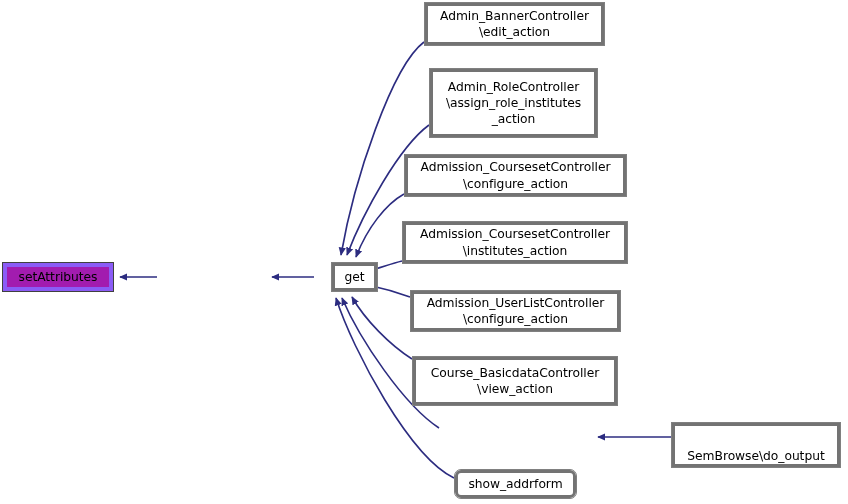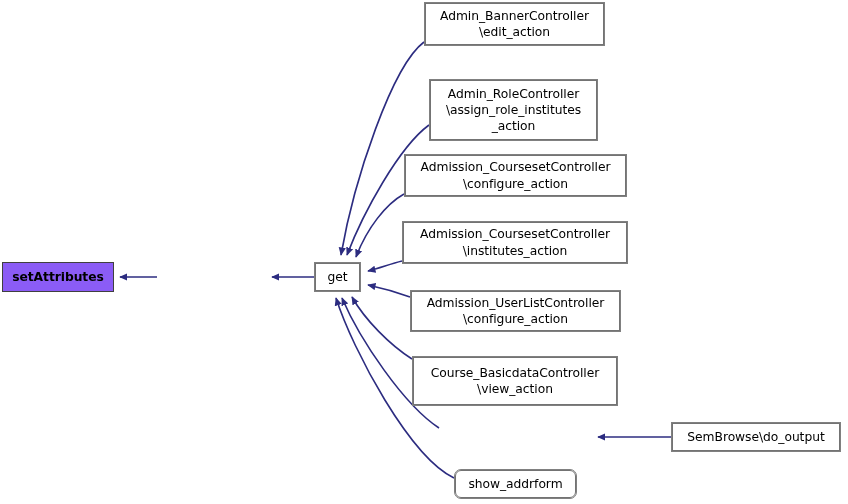--- a/index.html
+++ b/index.html
@@ -24,39 +24,38 @@
     position: absolute;
     left: 0;
     top: 0;
     width: 848px;
     height: 504px;
   }
   .node {
     position: absolute;
     box-sizing: border-box;
     background: #ffffff;
-    border: 1px solid #737373;
+    border: 3px solid #737373;
     outline: 1px solid #808080;
     display: flex;
     align-items: center;
     justify-content: center;
     text-align: center;
     font-family: "DejaVu Sans", sans-serif;
     font-size: 12.3px;
     line-height: 1.32;
     color: #000000;
     white-space: pre-line;
     z-index: 2;
     letter-spacing: -0.05px;
   }
   .node.highlight {
-    background: #8b5cf6;
+    background: #a21caf;
     border: 4px solid #8b5cf6;
     outline: 1px solid #404040;
-    font-weight: bold;
   }
   .node-label {
     display: block;
     white-space: pre-line;
     padding: 0 3px;
   }
 </style>
 </head>
 <body>
 
@@ -93,30 +92,30 @@
 
       <line x1="671" y1="437" x2="598" y2="437" marker-end="url(#ah)"></line>
     </g>
   </svg>
 
   <div class="node highlight" style="left:3px; top:263px; width:110px; height:28px;">
     <span class="node-label">setAttributes</span>
   </div>
 
 
-  <div class="node" style="left:315px; top:263px; width:45px; height:28px;">
+  <div class="node" style="left:332px; top:263px; width:45px; height:28px;">
     <span class="node-label">get</span>
   </div>
 
   <div class="node" style="left:425px; top:3px; width:179px; height:42px;">
     <span class="node-label">Admin_BannerController
 \edit_action</span>
   </div>
 
-  <div class="node" style="left:430px; top:80px; width:167px; height:60px;">
+  <div class="node" style="left:430px; top:69px; width:167px; height:68px;">
     <span class="node-label">Admin_RoleController
 \assign_role_institutes
 _action</span>
   </div>
 
   <div class="node" style="left:405px; top:155px; width:221px; height:41px;">
     <span class="node-label">Admission_CoursesetController
 \configure_action</span>
   </div>
 
@@ -133,17 +132,17 @@
   <div class="node" style="left:413px; top:357px; width:204px; height:48px;">
     <span class="node-label">Course_BasicdataController
 \view_action</span>
   </div>
 
 
   <div class="node" style="left:455px; top:470px; width:121px; height:28px;border-radius:6px;">
     <span class="node-label">show_addrform</span>
   </div>
 
-  <div class="node" style="left:672px; top:423px; width:168px; height:28px;">
+  <div class="node" style="left:672px; top:423px; width:168px; height:44px;align-items:flex-end;">
     <span class="node-label">SemBrowse\do_output</span>
   </div>
 
 </div>
 
 </body></html>

